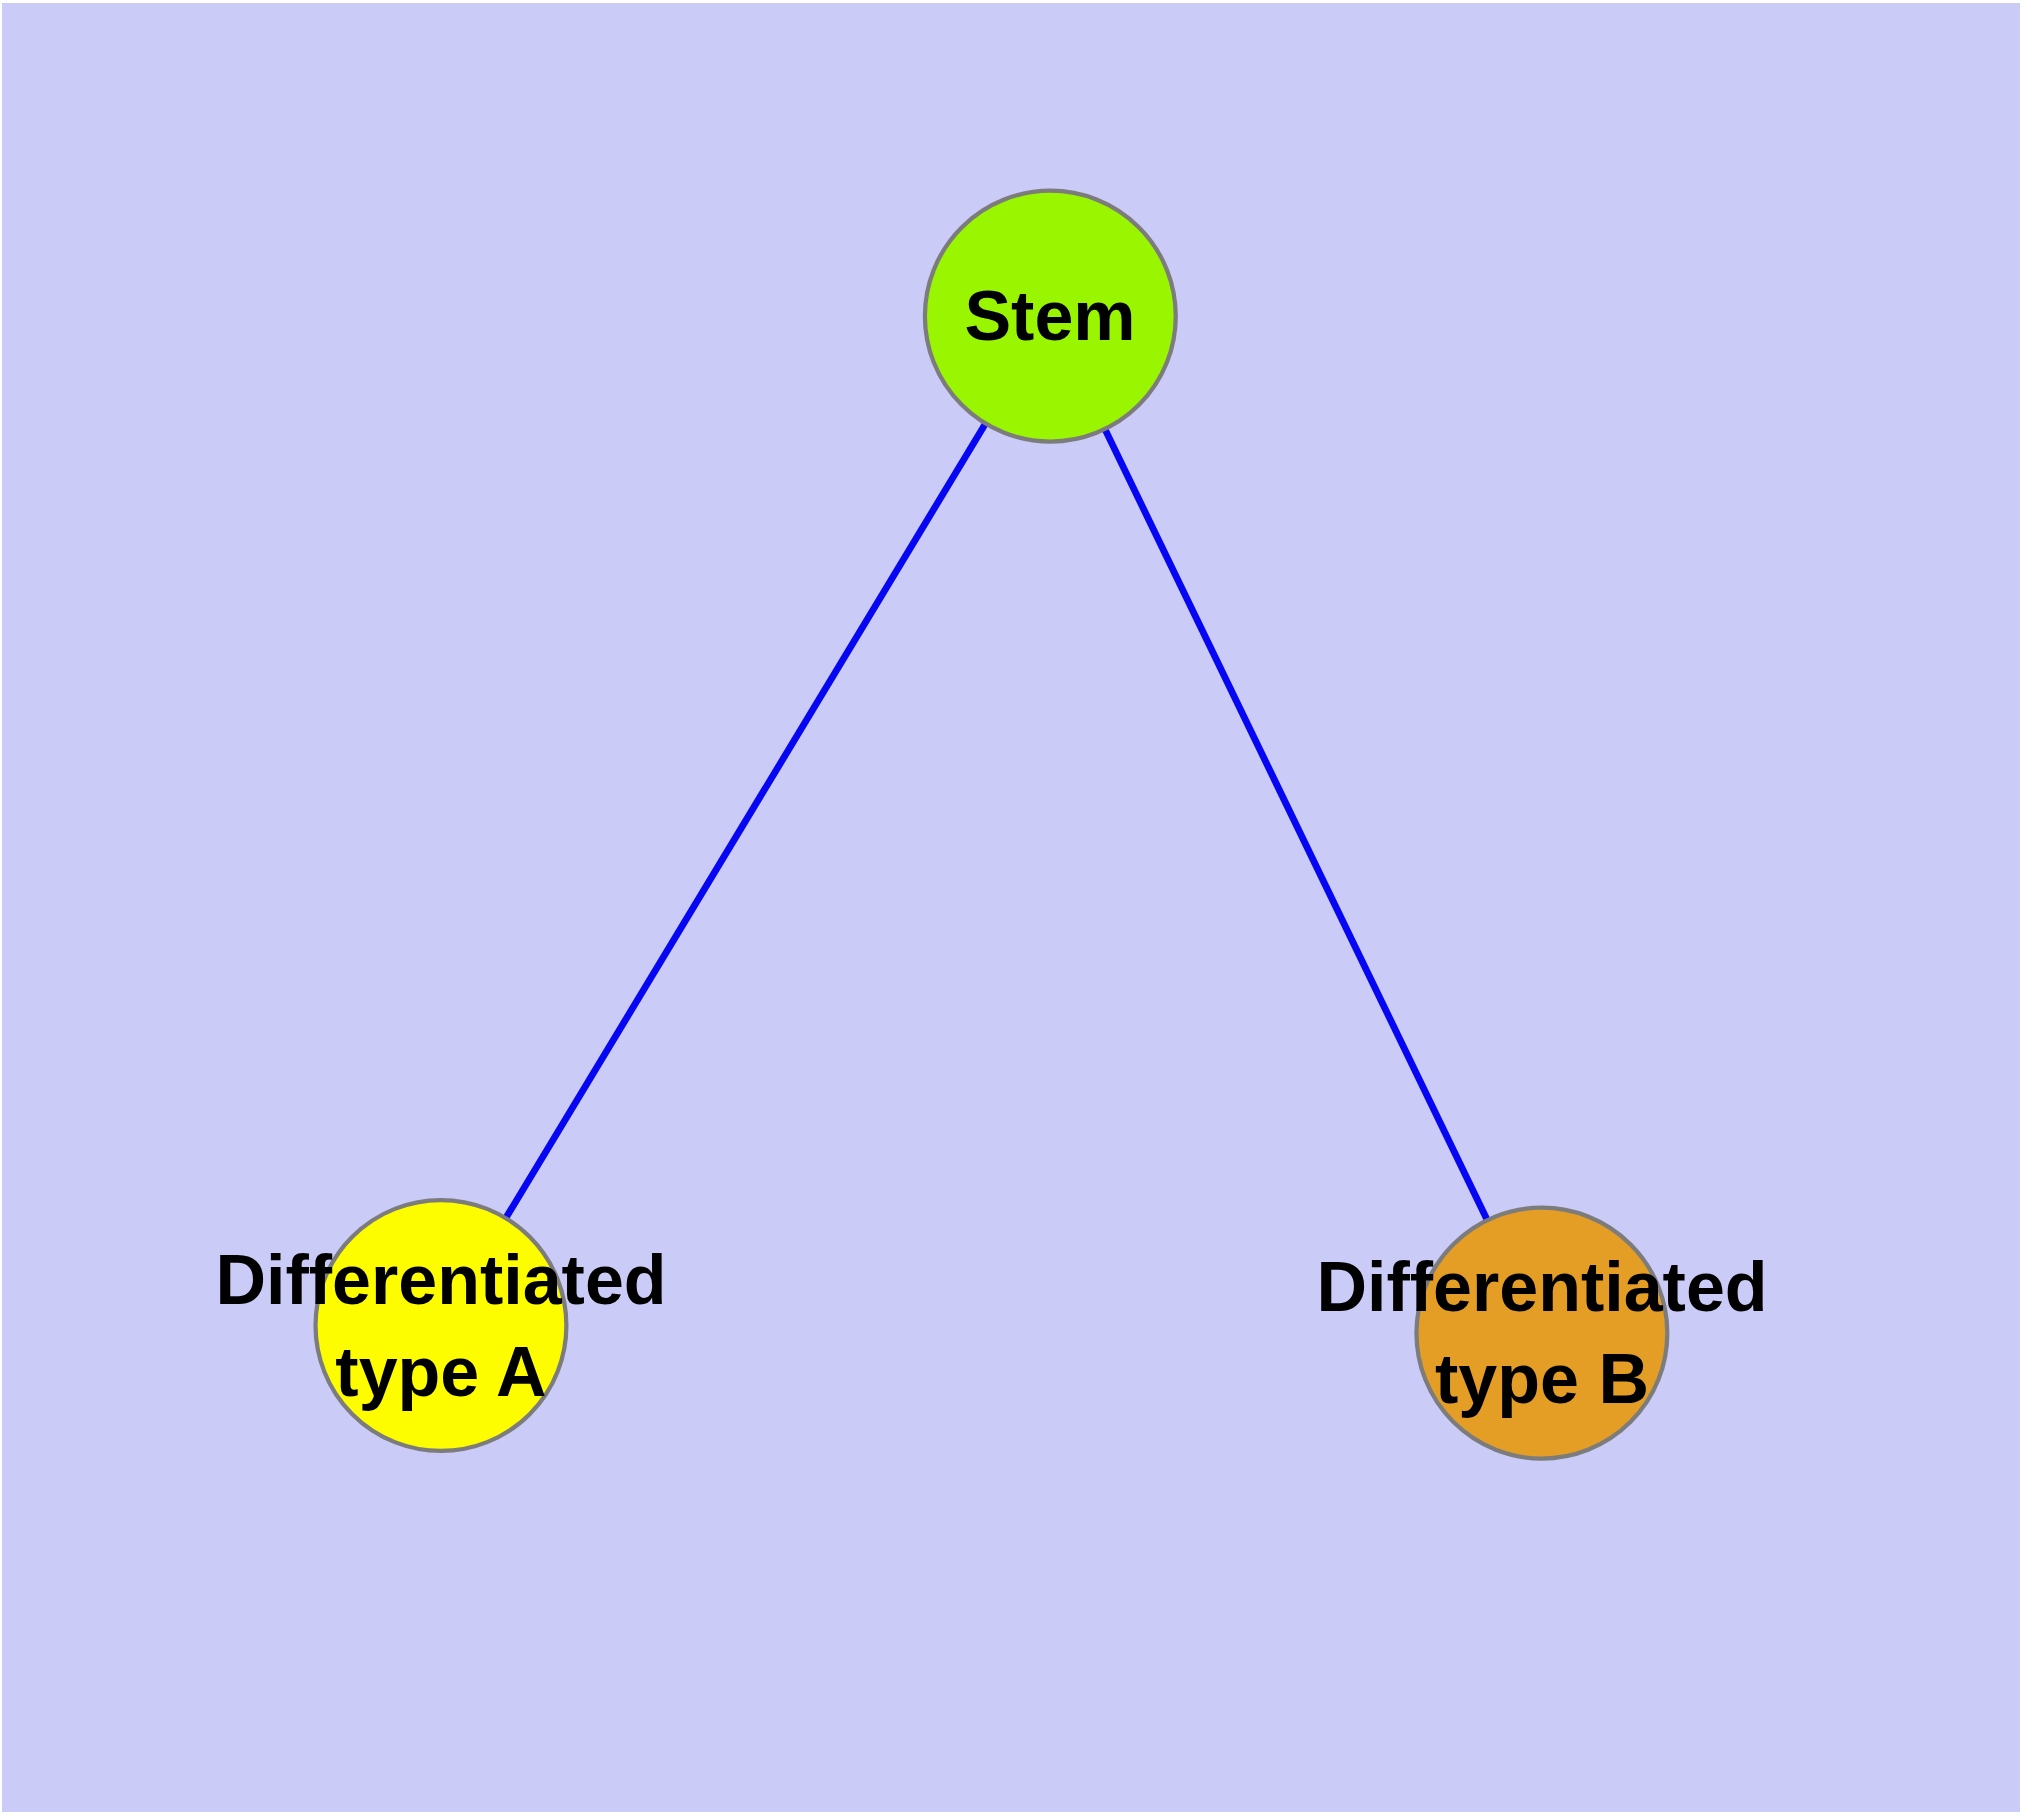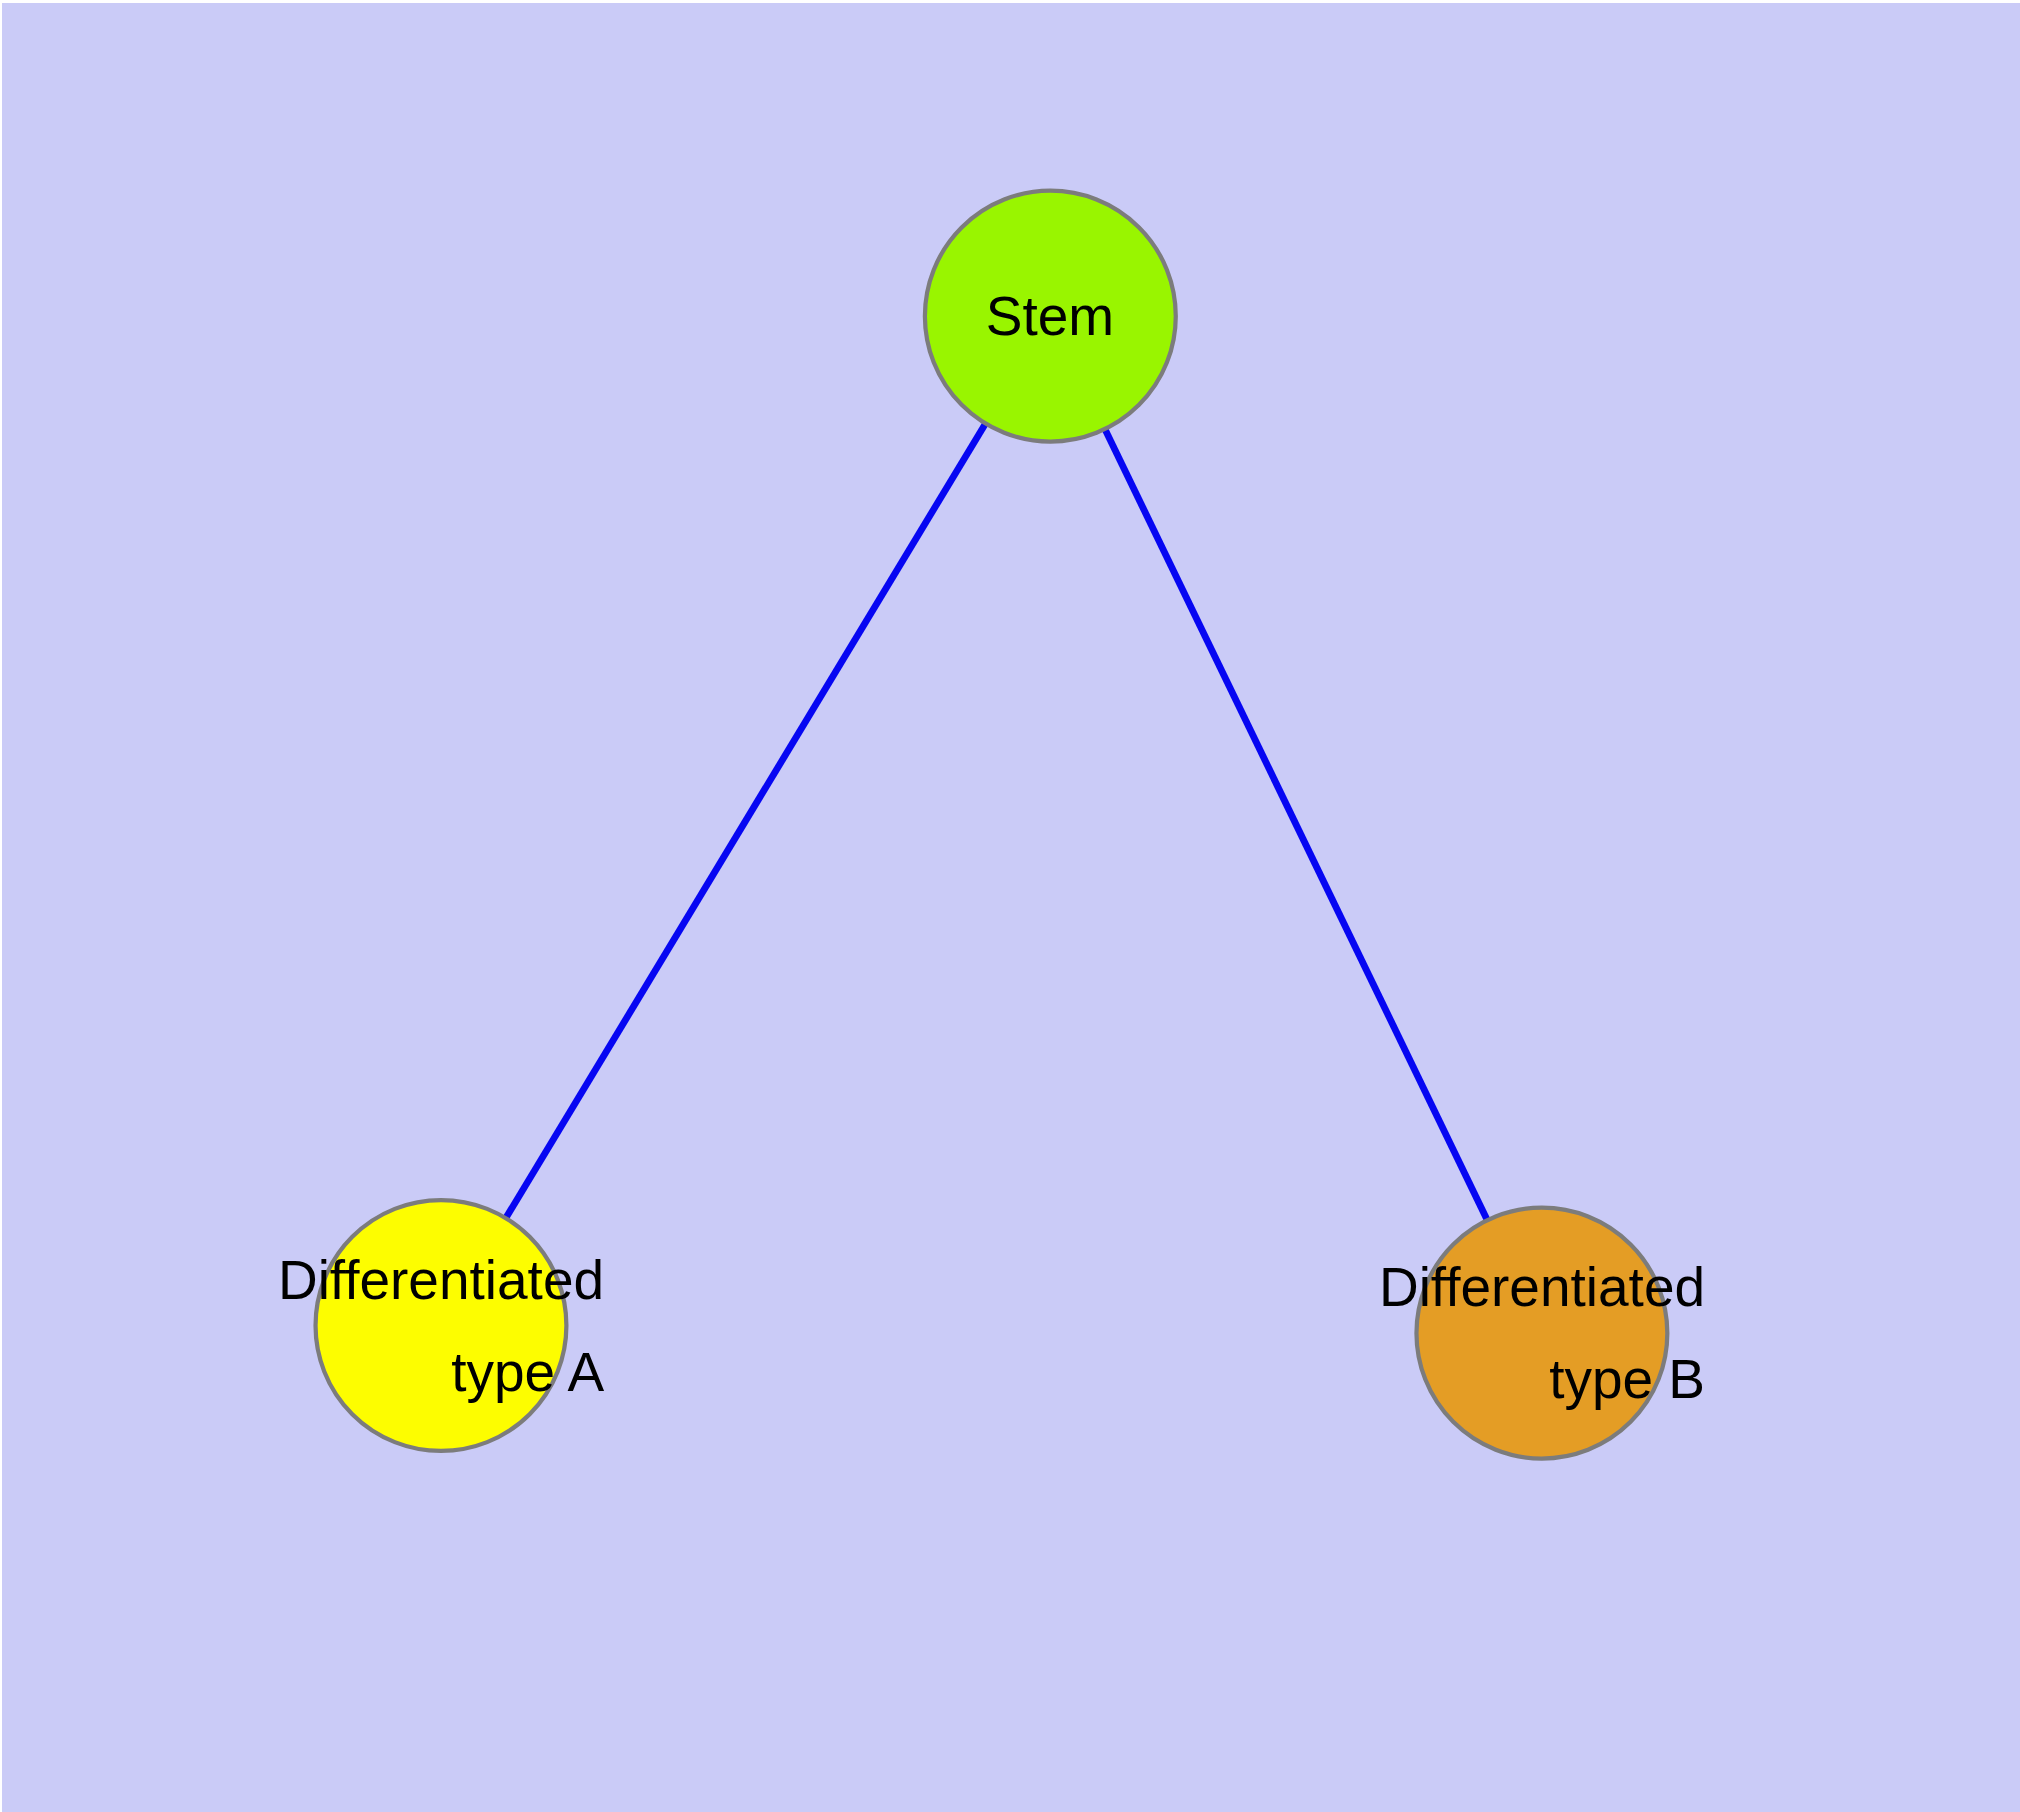--- a/index.html
+++ b/index.html
@@ -4,25 +4,25 @@
 <style>
   html,body{margin:0;padding:0;background:#ffffff;}
   body{font-family:"Liberation Sans", sans-serif;}
   .canvas{position:relative;width:2021px;height:1812px;background:#ffffff;overflow:hidden;}
   .plot-bg{position:absolute;left:1.7px;top:2.5px;right:0;bottom:0;}
   svg.graph{position:absolute;left:0;top:0;width:2021px;height:1812px;}
   .labels{position:absolute;left:0;top:0;width:100%;height:100%;pointer-events:none;}
   .node-label{
     position:absolute;
     transform:translate(-50%,-50%);
-    font-weight:normal;
-    font-size:55px;
+    font-weight:bold;
+    font-size:70px;
     line-height:92px;
     color:#000000;
-    text-align:right;
+    text-align:center;
     white-space:pre-line;
   }
 </style>
 </head>
 <body>
 
 <div class="canvas">
   <div class="plot-bg" style="background: rgb(202, 203, 247);"></div>
   <svg class="graph" viewBox="0 0 2384 2138" xmlns="http://www.w3.org/2000/svg">
     <g id="edge-layer">

